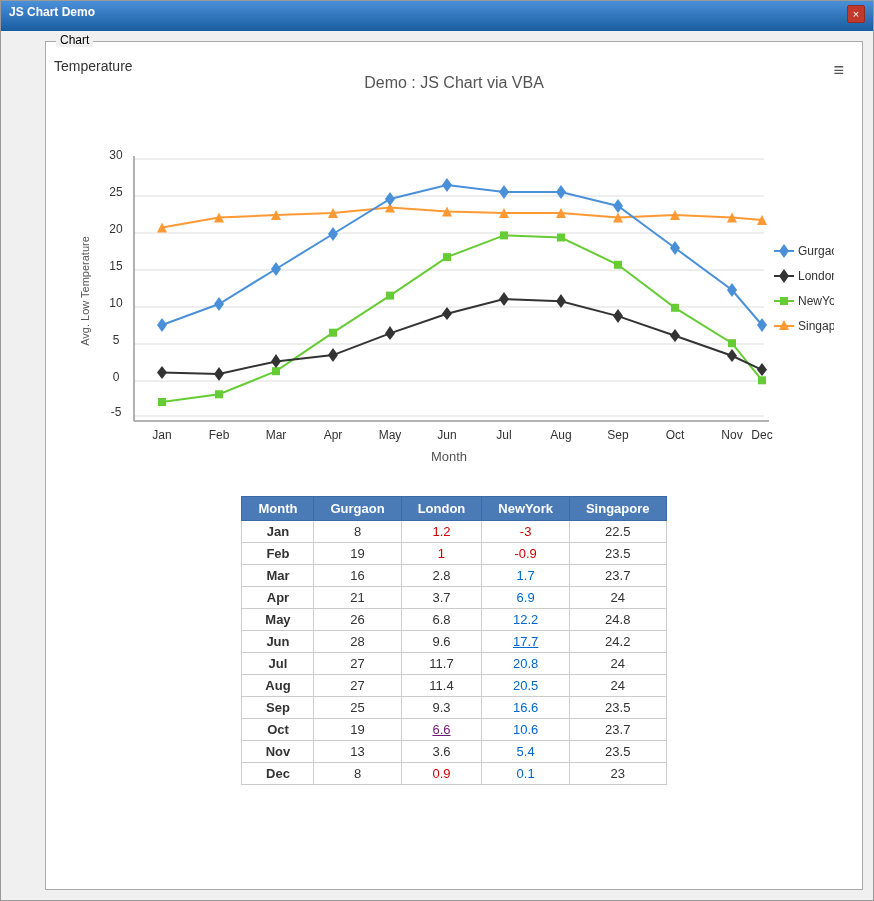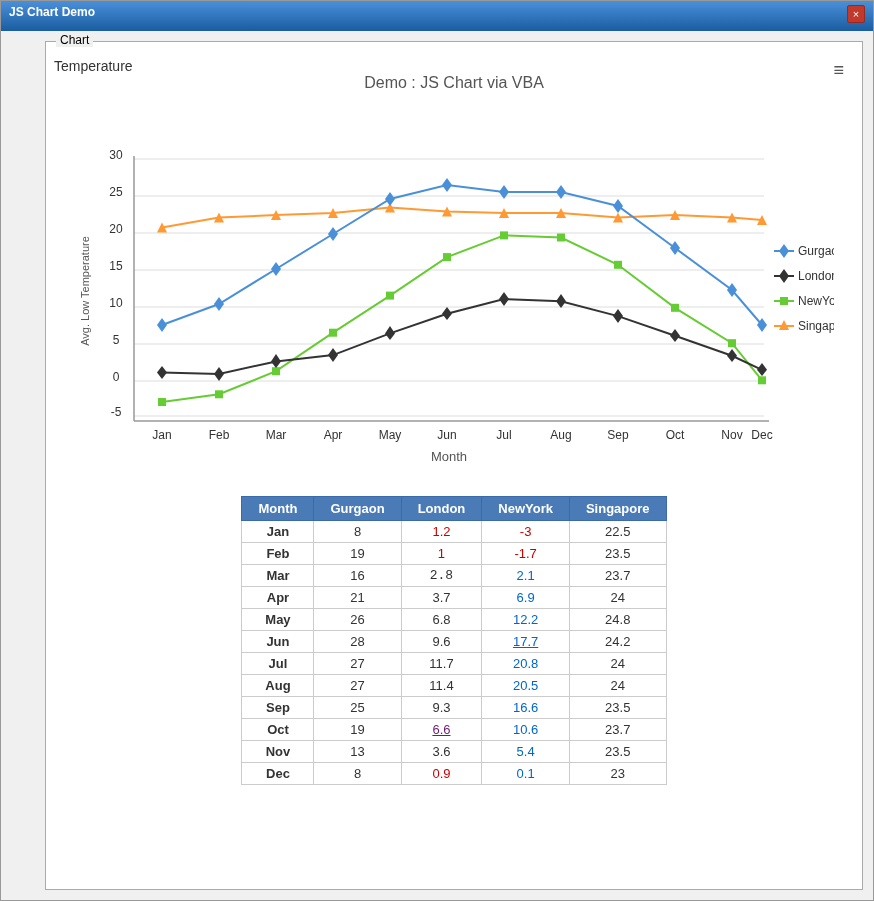--- a/index.html
+++ b/index.html
@@ -342,28 +342,28 @@
                   <td class="col-month">Jan</td>
                   <td class="col-gurgaon">8</td>
                   <td class="col-london" style="color: rgb(204, 0, 0);">1.2</td>
                   <td class="col-newyork" style="color: rgb(204, 0, 0);">-3</td>
                   <td class="col-singapore">22.5</td>
                 </tr>
                 <tr>
                   <td class="col-month">Feb</td>
                   <td class="col-gurgaon">19</td>
                   <td class="col-london" style="color: rgb(204, 0, 0);">1</td>
-                  <td class="col-newyork" style="color: rgb(204, 0, 0);">-1.7</td>
+                  <td class="col-newyork" style="color: rgb(204, 0, 0);">-0.9</td>
                   <td class="col-singapore">23.5</td>
                 </tr>
                 <tr>
                   <td class="col-month">Mar</td>
                   <td class="col-gurgaon">16</td>
-                  <td class="col-london" style="color: rgb(51, 51, 51); font-family: Liberation Mono, monospace;">2.8</td>
-                  <td class="col-newyork" style="color: rgb(0, 102, 204);">2.1</td>
+                  <td class="col-london" style="color: rgb(51, 51, 51);">2.8</td>
+                  <td class="col-newyork" style="color: rgb(0, 102, 204);">1.7</td>
                   <td class="col-singapore">23.7</td>
                 </tr>
                 <tr>
                   <td class="col-month">Apr</td>
                   <td class="col-gurgaon">21</td>
                   <td class="col-london" style="color: rgb(51, 51, 51);">3.7</td>
                   <td class="col-newyork" style="color: rgb(0, 102, 204);">6.9</td>
                   <td class="col-singapore">24</td>
                 </tr>
                 <tr>

